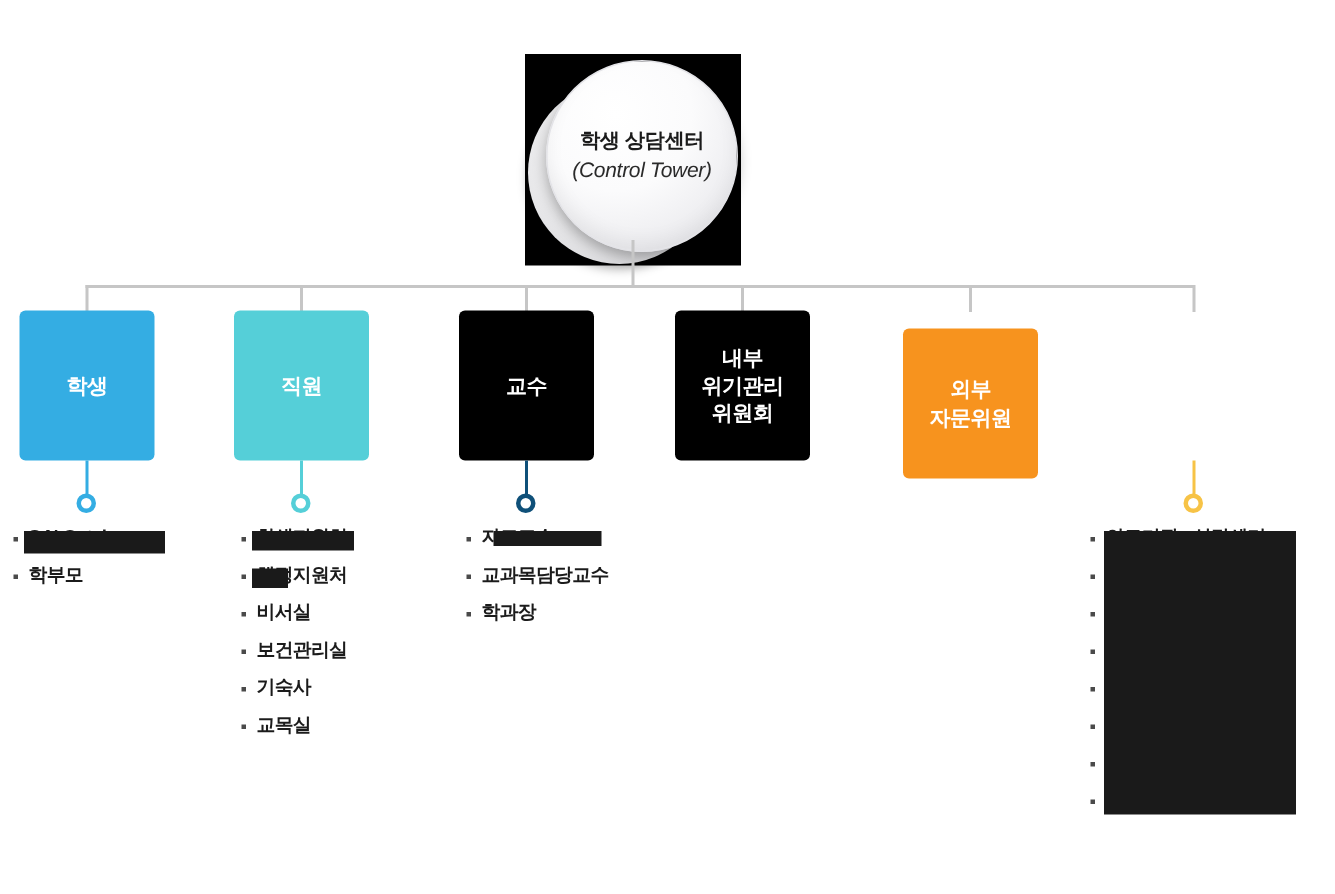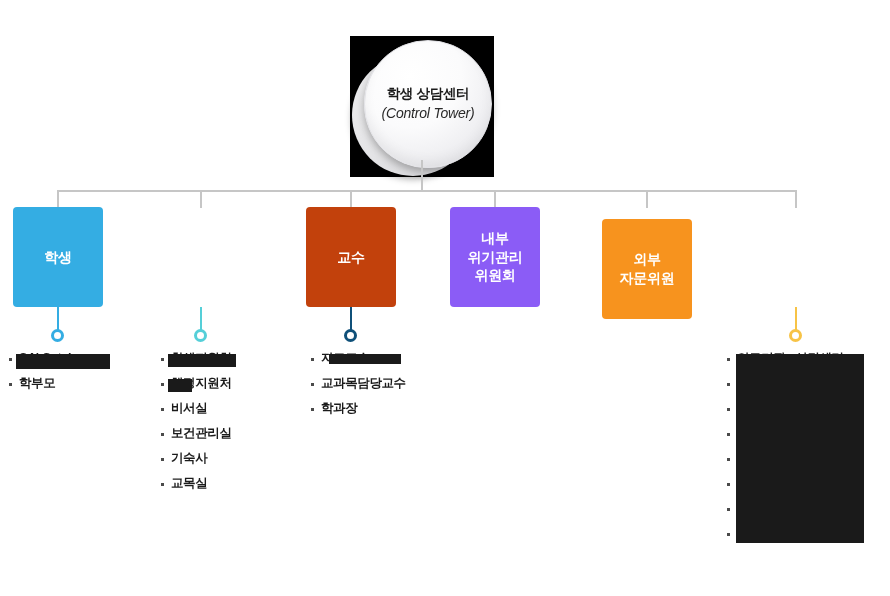--- a/index.html
+++ b/index.html
@@ -195,22 +195,23 @@
   <div class="bus-stem"></div>
   <div class="bus-line"></div>
   <div class="bus-drop" style="left:57px;"></div>
   <div class="bus-drop" style="left:200px;"></div>
   <div class="bus-drop" style="left:350px;"></div>
   <div class="bus-drop" style="left:494px;"></div>
   <div class="bus-drop" style="left:646px;"></div>
   <div class="bus-drop" style="left:795px;"></div>
 
   <div class="cat-box" style="left:13px;  background:#34ade3;">학생</div>
-  <div class="cat-box" style="left:306px; background:#c2410c;">교수</div>
-  <div class="cat-box" style="left:450px; background:#8b5cf6;">내부
+  <div class="cat-box" style="left:156px; background:#55cfd8;">직원</div>
+  <div class="cat-box" style="left:306px; background:#000000;">교수</div>
+  <div class="cat-box" style="left:450px; background:#000000;">내부
 위기관리
 위원회</div>
   <div class="cat-box" style="left:602px; background:#f7931e;margin-top:12px;">외부
 자문위원</div>
 
   <div class="conn-stem" style="left:57px;  background:#34ade3;"></div>
   <div class="conn-ring" style="left:51px;  border-color:#34ade3;"></div>
 
   <div class="conn-stem" style="left:200px; background:#55cfd8;"></div>
   <div class="conn-ring" style="left:194px; border-color:#55cfd8;"></div>

